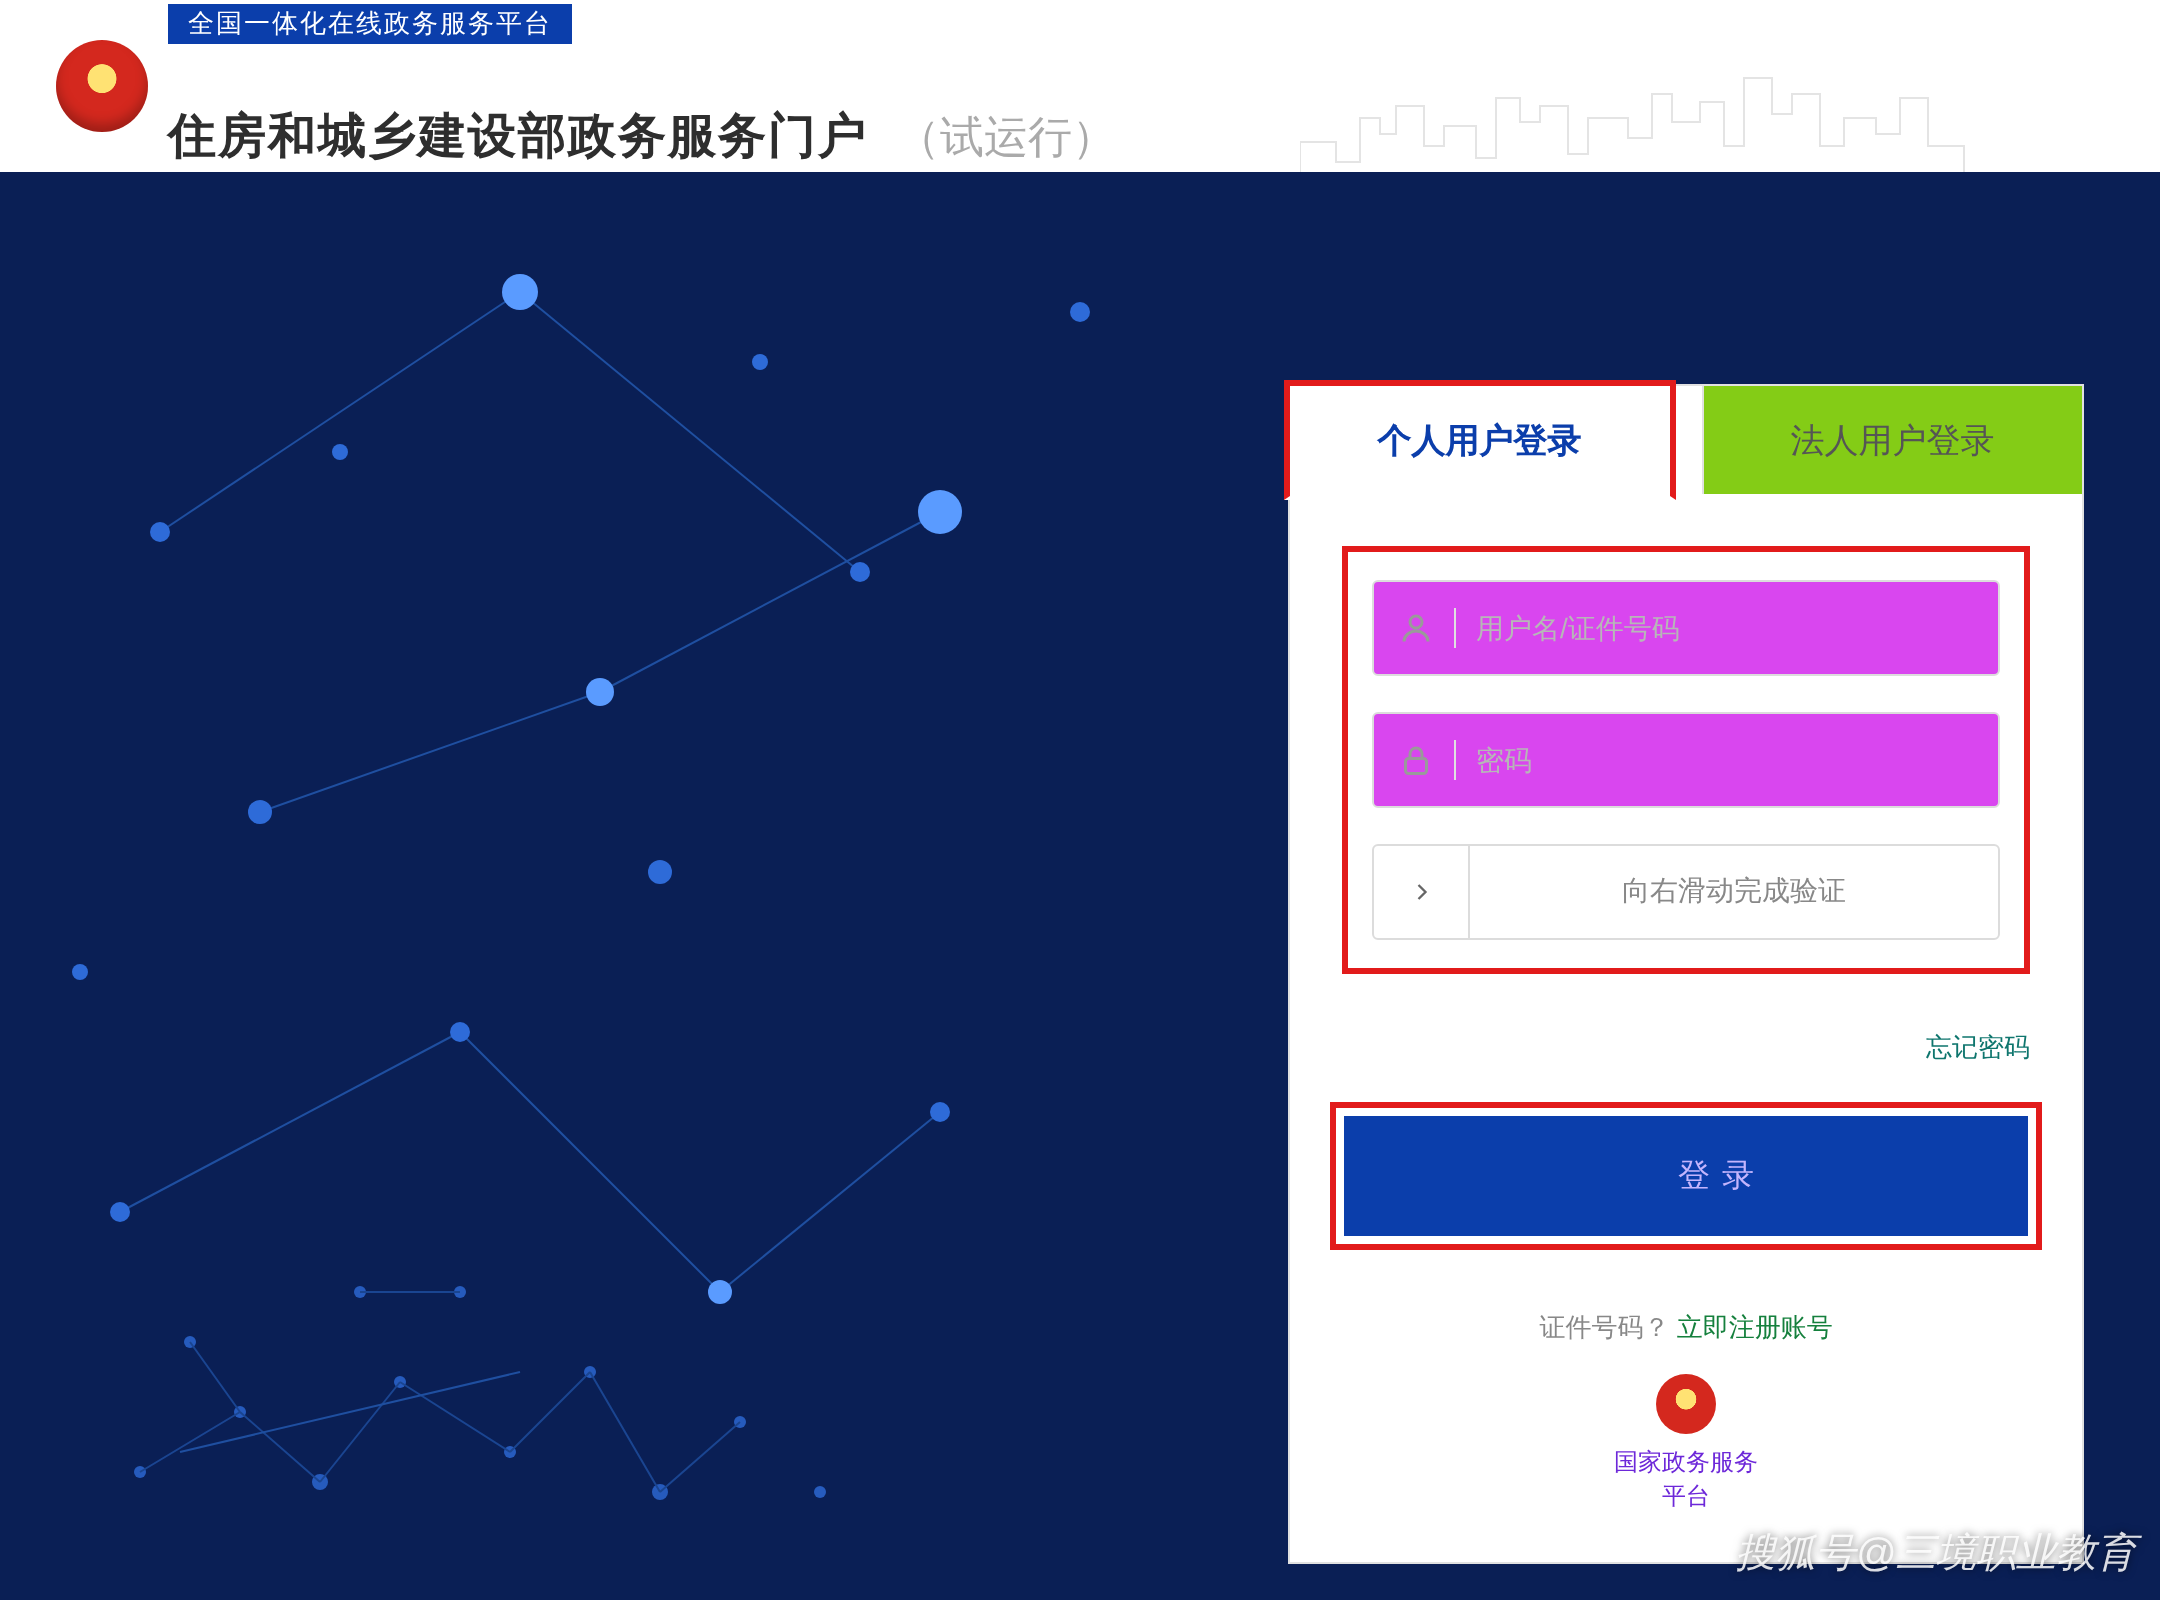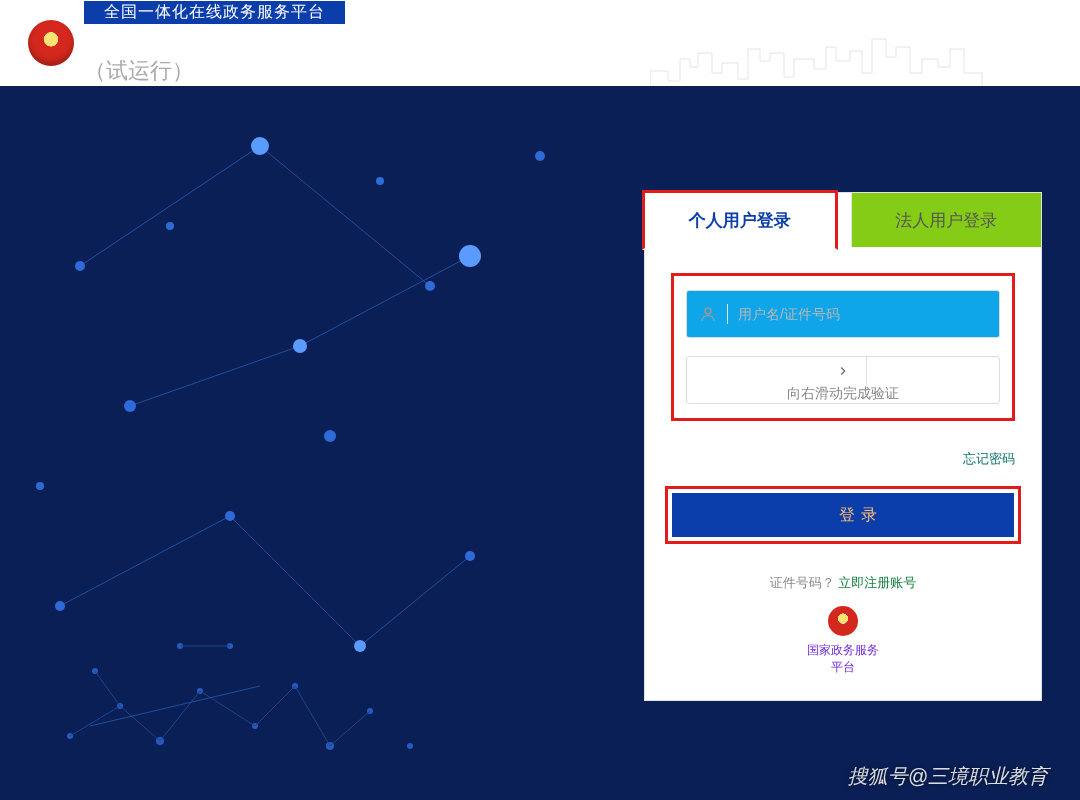--- a/index.html
+++ b/index.html
@@ -26,22 +26,22 @@
     background: radial-gradient(circle at 50% 42%, #ffe273 0 20%, #d4281e 21% 100%);
     box-shadow: inset 0 -4px 6px rgba(0,0,0,.25);
     margin-right: 10px;
     flex: none;
   }
   .header-titles { display:flex; flex-direction:column; }
   .badge {
     display:inline-block;
     background:#0b3eab;
     color:#fff;
-    font-size:16px;
-    padding:1px 20px;
+    font-size:13px;
+    padding:1px 10px;
     letter-spacing:1px;
     width:max-content;
   }
   .title-row { display:flex; align-items:baseline; gap:14px; }
   .main-title { font-size:24px; font-weight:600; color:#2e2e2e; letter-spacing:1px; }
   .trial { font-size:22px; color:#aaa;margin-top:32px; }
 
   
   .skyline {
     position:absolute; right:0; bottom:0; width:430px; height:50px;
@@ -100,42 +100,41 @@
   .red-box {
     border:3px solid #e21b1b;
     padding:14px 12px 14px;
     margin-bottom:8px;
   }
   .field {
     display:flex; align-items:center;
     height:48px;
     border:1px solid #dcdcdc;
     border-radius:3px;
-    background:#0ea5e9;
+    background:#d946ef;
     margin-bottom:18px;
     padding:0 12px;
     gap:10px;
   }
   .field:last-of-type{ margin-bottom:0;}
   .field .sep { width:1px; height:20px; background:#e0e0e0; }
   .field input {
     border:none; outline:none; flex:1;
     font-size:14px; color:#333;
     background:transparent;
   }
   .field input::placeholder{ color:#b7b7b7; }
   .icon { width:18px; height:18px; color:#9a9a9a; flex:none; }
 
   .slider {
     display:flex; align-items:center;
     height:48px;
     border:1px solid #dcdcdc;
     border-radius:3px;
     background:#fff;
-    flex-direction:column;
   }
   .slider-handle{
     width:48px; height:100%;
     display:flex;align-items:center;justify-content:center;
     border-right:1px solid #dcdcdc;
     cursor:grab;
   }
   .slider-track{
     flex:1; text-align:center; font-size:14px; color:#888;
   }
@@ -147,23 +146,23 @@
   .forgot-link{ font-size:13px; color:#0f766e; cursor:pointer;margin-top:16px; }
 
   .login-btn-wrap{
     padding:18px 20px 8px;
   }
   .login-btn-red{
     border:3px solid #e21b1b;
     padding:4px;
   }
   .login-btn{
-    width:100%; height:44px;
+    width:100%; height:60px;
     background:#0b3eab;
-    color:#fdba74;
+    color:#c4b5fd;
     font-size:16px;
     border:none;
     cursor:pointer;
     letter-spacing:6px;
     padding-left:36px;
   }
 
   .signup-row{
     text-align:center;
     font-size:13px;
@@ -178,35 +177,36 @@
     padding:6px 0 24px;
   }
   .emblem-tiny{
     width:30px;height:30px;border-radius:50%;
     background: radial-gradient(circle at 50% 42%, #ffe273 0 22%, #d4281e 23% 100%);
   }
   .gov-text{ font-size:12px; color:#6d28d9; text-align:center; line-height:1.4; }
 
   
   .watermark{
-    position:absolute; right:32px; bottom:10px;
+    position:absolute; right:12px; bottom:10px;
     font-size:20px; color:rgba(255,255,255,.85);
     font-style:italic;
     text-shadow:0 0 4px rgba(0,0,0,.6);
     pointer-events:none;
   }
 </style>
 </head>
 <body>
 
 <div class="header">
   <div class="emblem-small"></div>
   <div class="header-titles">
     <span class="badge">全国一体化在线政务服务平台</span>
     <div class="title-row">
+      <span class="main-title">住房和城乡建设部政务服务门户</span>
       <span class="trial">（试运行）</span>
     </div>
   </div>
   <svg class="skyline" viewBox="0 0 430 50" fill="none" stroke="currentColor" stroke-width="1">
     <path d="M0 50 V35 h18 v10 h12 v-22 h10 v8 h8 v-14 h14 v20 h10 v-10 h16 v16 h10 v-30 h12 v12 h10 v-8 h14 v24 h10 v-18 h20 v10 h12 v-22 h10 v14 h14 v-10 h12 v22 h10 v-34 h14 v18 h10 v-10 h14 v26 h12 v-14 h16 v8 h12 v-18 h14 v24 h18 V50"></path>
   </svg>
 </div>
 
 <div class="hero">
 
@@ -276,20 +276,28 @@
 
         <div class="field">
           <svg class="icon" viewBox="0 0 24 24" fill="none" stroke="currentColor" stroke-width="2">
             <circle cx="12" cy="8" r="4"></circle>
               <path d="M4 21c0-4 4-7 8-7s8 3 8 7"></path>
           </svg>
           <span class="sep"></span>
           <input type="text" placeholder="用户名/证件号码" style="">
         </div>
 
+        <div class="field">
+          <svg class="icon" viewBox="0 0 24 24" fill="none" stroke="currentColor" stroke-width="2">
+            <rect x="5" y="11" width="14" height="10" rx="2"></rect>
+              <path d="M8 11V8a4 4 0 0 1 8 0v3"></path>
+          </svg>
+          <span class="sep"></span>
+          <input type="password" placeholder="密码" style="">
+        </div>
 
         <div class="slider">
           <div class="slider-handle">
             <svg width="14" height="14" viewBox="0 0 24 24" fill="none" stroke="#666" stroke-width="2">
               <path d="M9 6l6 6-6 6"></path>
             </svg>
           </div>
           <div class="slider-track">向右滑动完成验证</div>
         </div>
 

